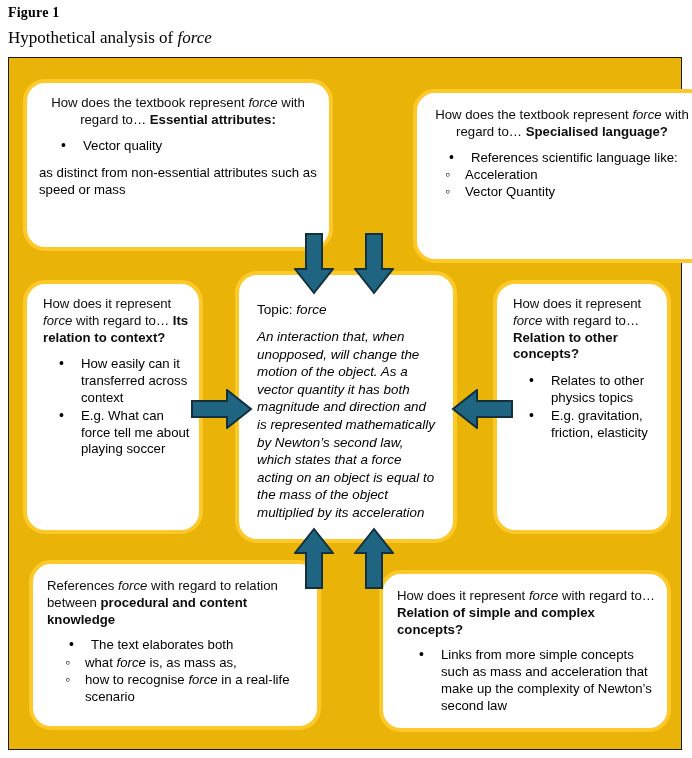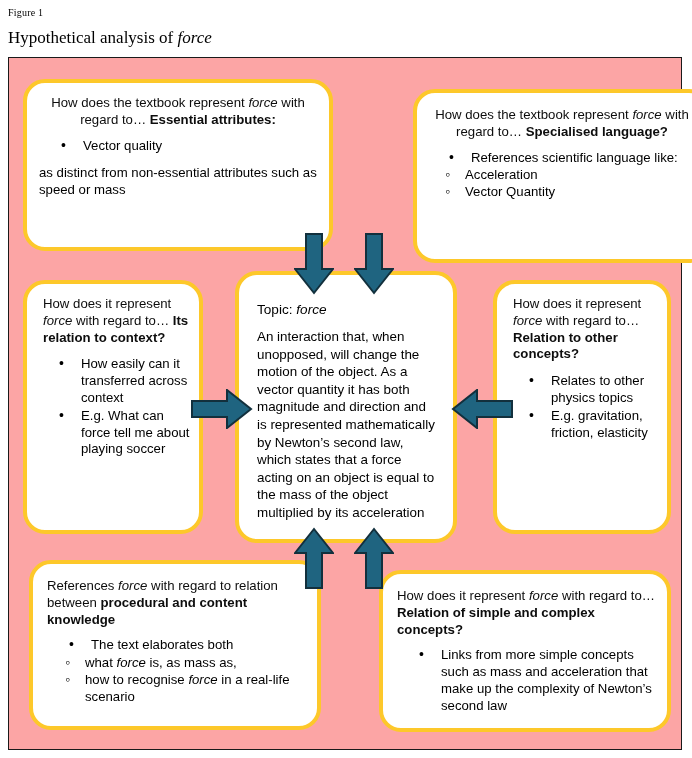--- a/index.html
+++ b/index.html
@@ -18,42 +18,42 @@
 
   
   #figure-header {
     position: absolute;
     left: 8px;
     top: 4px;
     width: 676px;
     font-family: "Liberation Serif", serif;
   }
   #figure-header .fig-label {
-    font-size: 10px;
-    font-weight: normal;
+    font-size: 14px;
+    font-weight: bold;
     line-height: 17px;
     letter-spacing: 0.2px;
   }
   #figure-header .fig-caption {
     font-size: 17px;
     line-height: 17px;
     margin-top: 8px;
   }
   #figure-header .fig-caption .it { font-style: italic; }
 
   
   #figure-frame {
     position: absolute;
     left: 8px;
     top: 57px;
     width: 674px;
     height: 693px;
     border: 1.5px solid #1a1a1a;
     box-sizing: border-box;
-    background: #fca5a5;
+    background: #eab308;
   }
 
   
   .node {
     position: absolute;
     box-sizing: border-box;
     border: 4px solid #FDC82A;
     border-radius: 22px;
     background: #ffffff;
     z-index: 3;
@@ -139,20 +139,21 @@
 
   #node-topic .topic-title {
     font-size: 13.6px;
     line-height: 18px;
     font-weight: normal;
     margin-bottom: 9px;
   }
   #node-topic .topic-body {
     font-size: 13.4px;
     line-height: 17.6px;
+    font-style: italic;
   }
 
   
   #node-context ul.l1, #node-relation ul.l1 { padding-left: 38px; margin-top: 10px; }
 
   
   .arrow {
     position: absolute;
     z-index: 6;
   }

